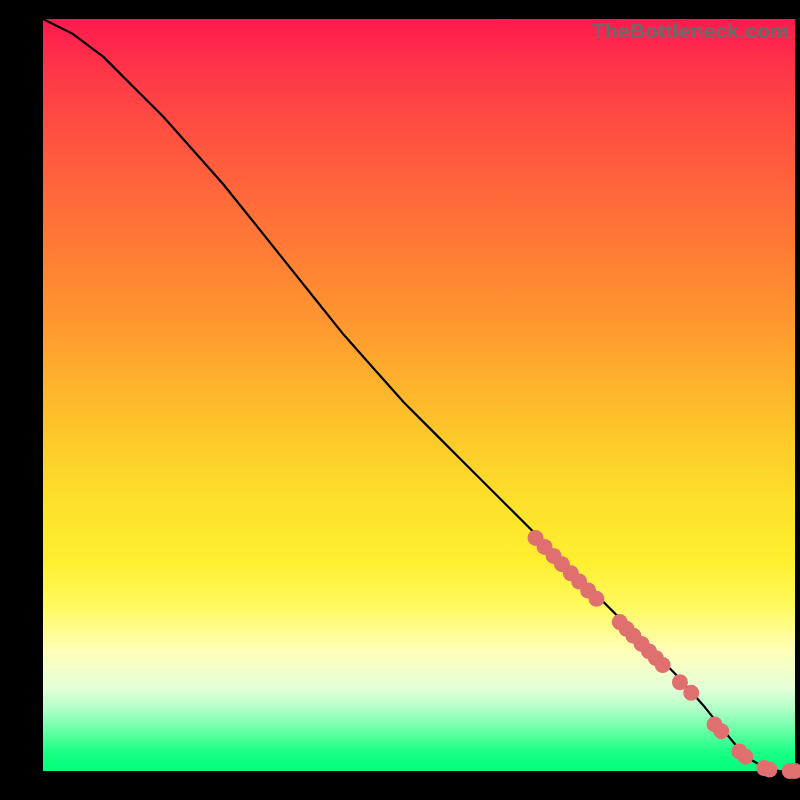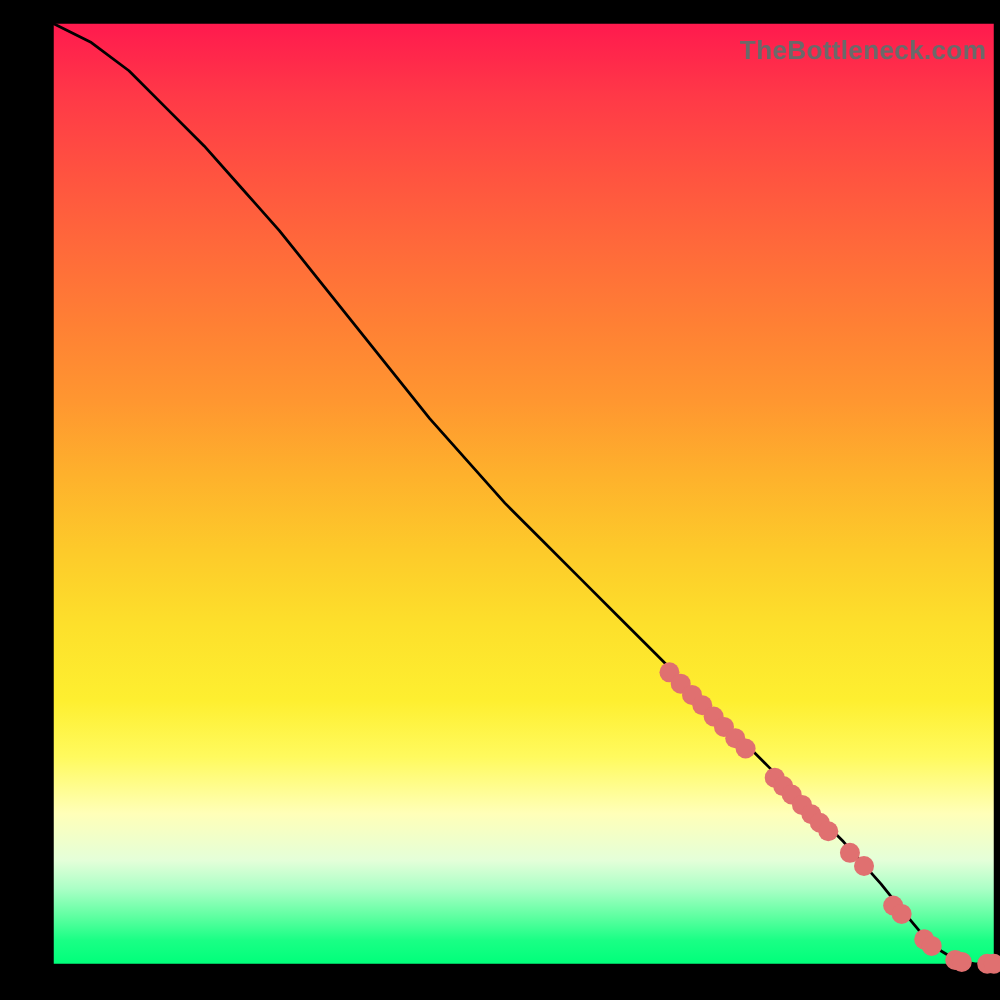--- a/index.html
+++ b/index.html
@@ -38,21 +38,21 @@
       #ffffb8 84%,
       #e4ffd9 89%,
       #abffc6 92%,
       #5effa1 95%,
       #1aff85 97.5%,
       #00ff7a 100%
     );
   }
   .attribution {
     position: absolute;
-    top: 10px;
+    top: 0;
     right: 6px;
     font-size: 21px;
     font-weight: 600;
     color: #6a6a6a;
     letter-spacing: 0.2px;
     user-select: none;
   }
   svg.curve {
     position: absolute;
     left: 0;

